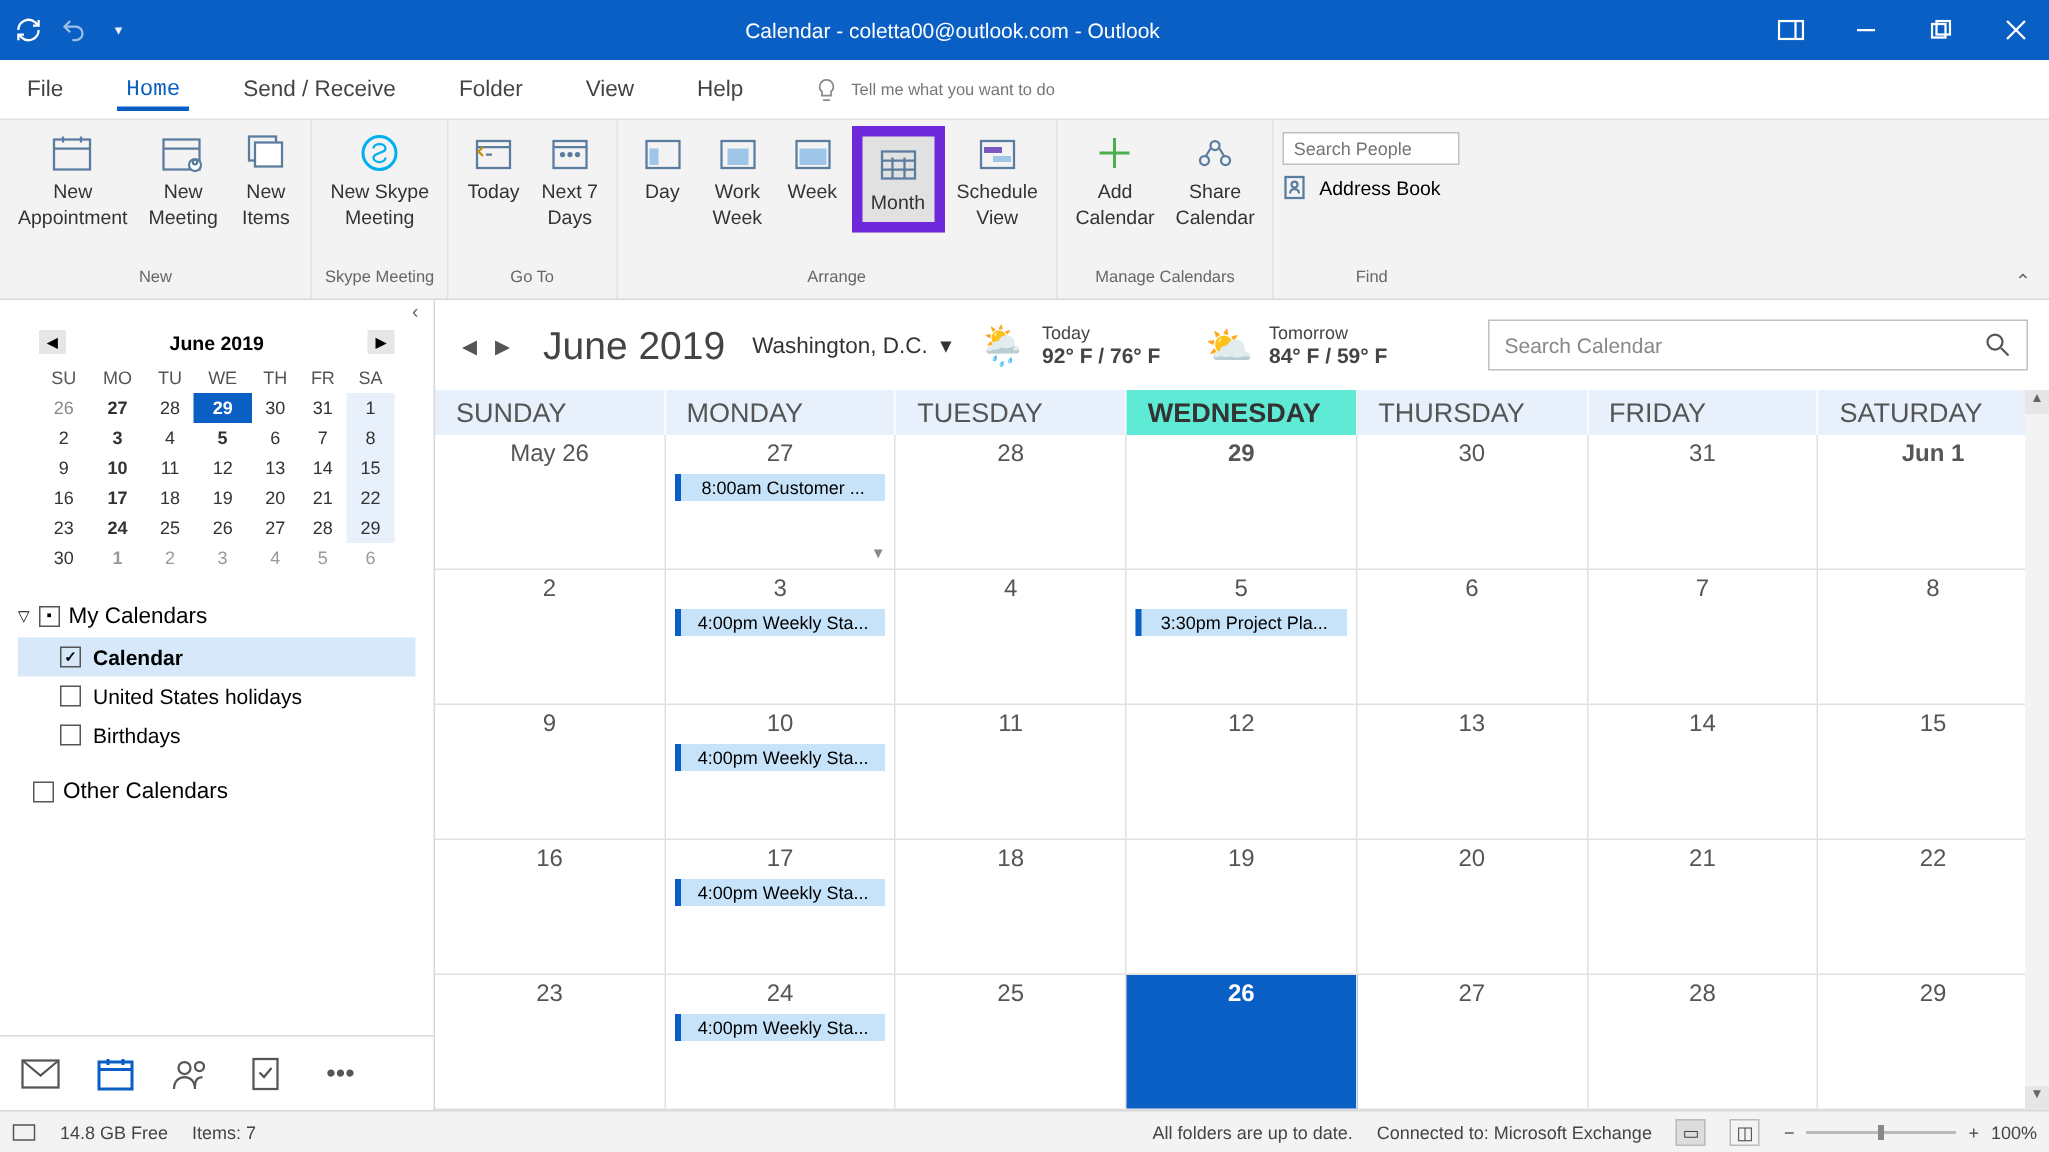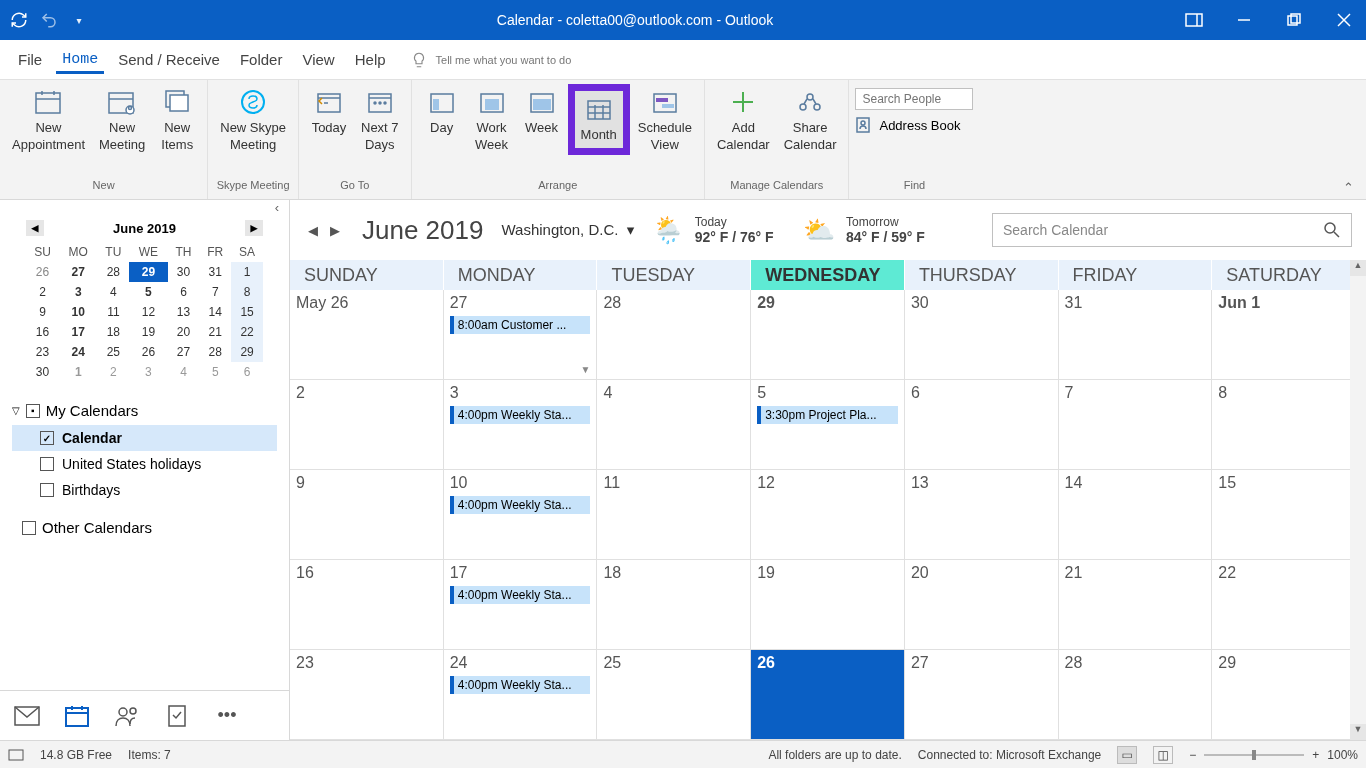--- a/index.html
+++ b/index.html
@@ -7,21 +7,21 @@
 
 
 .titlebar { height: 40px; background: #0a5fc4; color: #fff; display: flex; align-items: center; padding: 0 8px; }
 .titlebar .qat { display: flex; gap: 8px; align-items: center; }
 .titlebar .qat .qicon { width: 22px; height: 22px; display: flex; align-items: center; justify-content: center; color: #e6f0fb; }
 .titlebar .title { flex: 1; text-align: center; font-size: 14px; }
 .titlebar .winbtns { display: flex; gap: 22px; align-items: center; }
 .titlebar .winbtns .wbtn { width: 28px; height: 28px; display: flex; align-items: center; justify-content: center; }
 
 
-.menutabs { height: 40px; display: flex; align-items: center; padding-left: 12px; gap: 8px; border-bottom: 1px solid #e1e1e1; }
+.menutabs { height: 40px; display: flex; align-items: center; padding-left: 12px; gap: 30px; border-bottom: 1px solid #e1e1e1; }
 .menutabs .tab { font-size: 15px; color: #444; padding: 6px 6px; cursor: pointer; }
 .menutabs .tab.active { color: #0a5fc4; border-bottom: 3px solid #0a5fc4; padding-bottom: 3px; font-weight: 500; font-family: Liberation Mono, monospace; }
 .menutabs .tellme { display: flex; align-items: center; gap: 8px; color: #777; font-size: 11px; margin-left: 10px; }
 .menutabs .bulb { width: 18px; height: 18px; }
 
 
 .ribbon { height: 120px; background: #f3f3f3; display: flex; border-bottom: 1px solid #d8d8d8; position: relative; }
 .rgroup { display: flex; flex-direction: column; border-right: 1px solid #e1e1e1; padding: 4px 6px 2px 6px; }
 .rgroup .items { flex: 1; display: flex; align-items: flex-start; gap: 2px; }
 .rgroup .label { height: 18px; text-align: center; font-size: 11px; color: #666; }
@@ -74,21 +74,21 @@
 .calheader .wicon { font-size: 26px; }
 .calheader .wtxt { display: flex; flex-direction: column; font-size: 12px; color: #444; }
 .calheader .wtxt .temps { font-weight: 700; font-size: 14px; }
 .calheader .searchcal { margin-left: auto; width: 360px; height: 34px; border: 1px solid #c0c0c0; display: flex; align-items: center; padding: 0 10px; color: #888; font-size: 14px; }
 .calheader .searchcal .mag { margin-left: auto; color: #555; }
 
 .dayheaders { display: flex; height: 30px; background: #e8f1fb; }
 .dayheaders .dh { flex: 1; display: flex; align-items: center; padding-left: 14px; font-size: 18px; color: #555; border-right: 1px solid #fff; }
 .dayheaders .dh.today { background: #5eead4; color: #333; font-weight: 600; }
 
-.calgrid { flex: 1; display: flex; flex-direction: column; }
+.calgrid { flex: 1; display: flex; flex-direction: column; text-align: center; }
 .weekrow { flex: 1; display: flex; border-bottom: 1px solid #e0e0e0; }
 .daycell { flex: 1; border-right: 1px solid #e0e0e0; padding: 4px 6px; position: relative; overflow: hidden; }
 .daycell .num { font-size: 16px; color: #555; }
 .daycell .num.bold { font-weight: 700; }
 .daycell.today { background: #0a5fc4; }
 .daycell.today .num { color: #fff; font-weight: 700; }
 .event { background: #c7e3fa; border-left: 4px solid #0a5fc4; font-size: 12px; padding: 2px 4px; margin-top: 4px; white-space: nowrap; overflow: hidden; text-overflow: ellipsis; }
 .overflow-ind { position: absolute; right: 6px; bottom: 4px; font-size: 10px; color: #888; }
 
 

